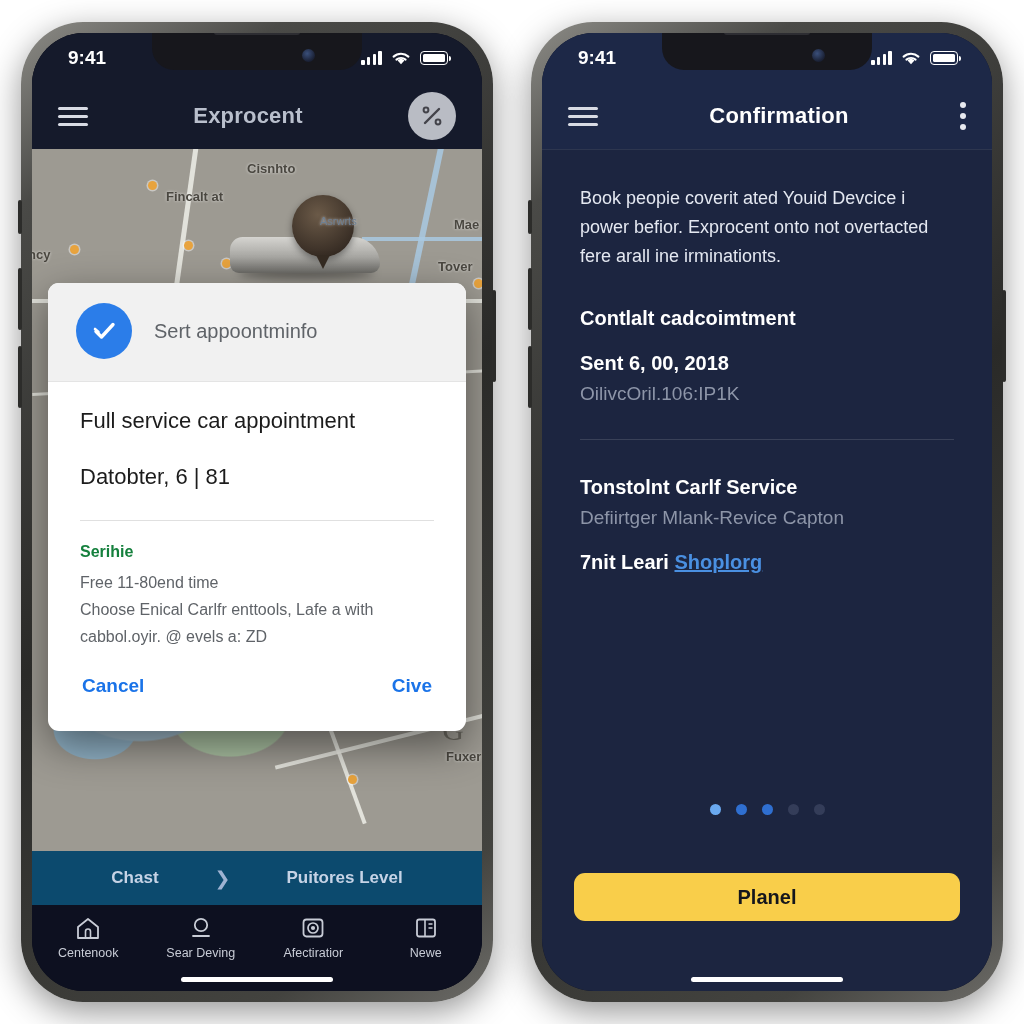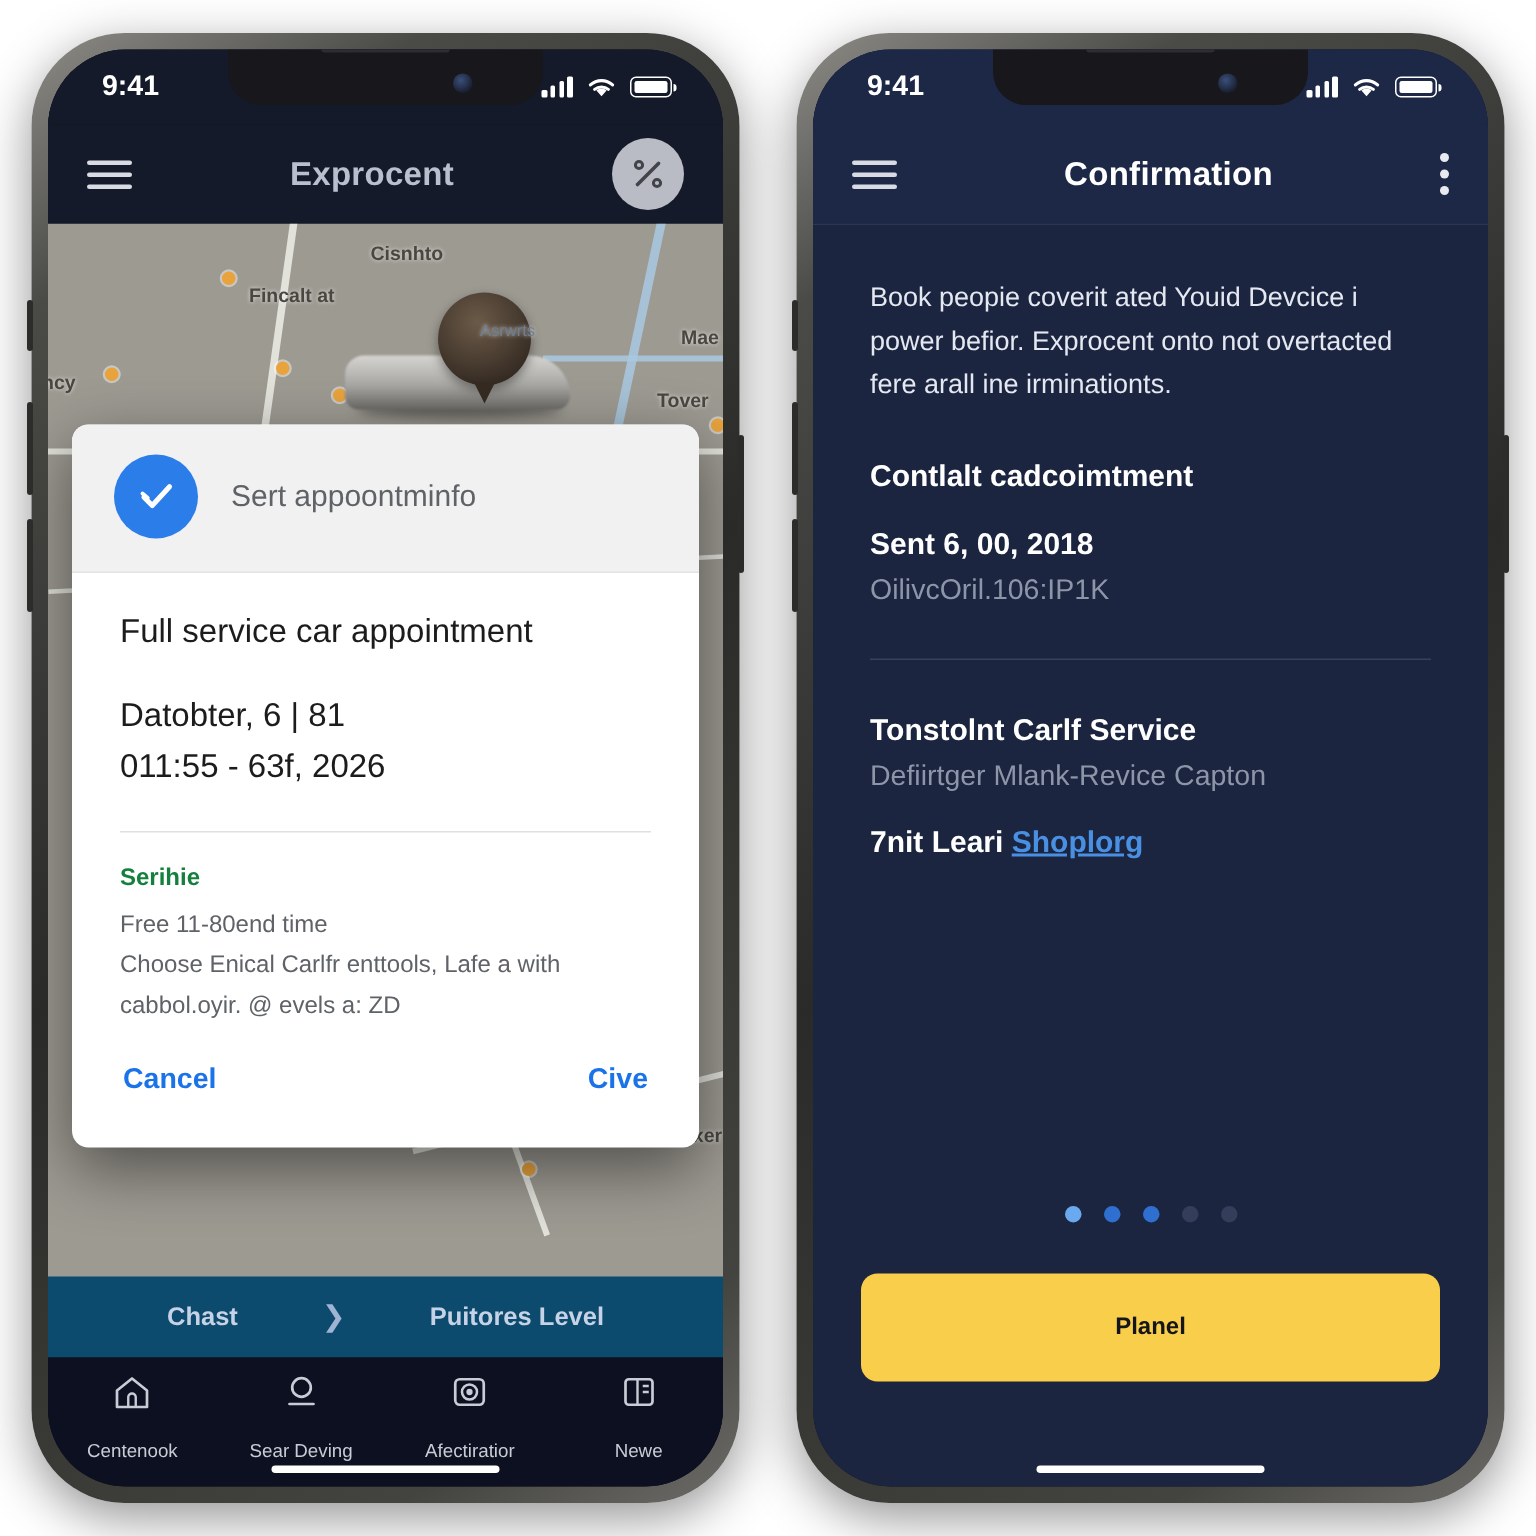--- a/index.html
+++ b/index.html
@@ -270,21 +270,21 @@
 
   .bottomnav {
     position: absolute; left: 0; right: 0; bottom: 0;
     height: 86px;
     background: #0d1020;
     display: flex; align-items: flex-start; justify-content: space-around;
     padding-top: 9px;
     z-index: 25;
   }
   .navitem {
-    display: flex; flex-direction: column; align-items: center; gap: 18px;
+    display: flex; flex-direction: column; align-items: center; gap: 4px;
     cursor: pointer; width: 94px;
   }
   .navitem .lbl { color: #c8ccd6; font-size: 12.5px; }
 
   .home-indicator {
     position: absolute; bottom: 9px; left: 50%;
     transform: translateX(-50%);
     width: 152px; height: 5px; border-radius: 3px;
     background: #ffffff;
     z-index: 70;
@@ -318,26 +318,26 @@
 
   .dots {
     position: absolute; left: 0; right: 0; bottom: 176px;
     display: flex; justify-content: center; align-items: center; gap: 15px;
   }
   .dots i { display: block; width: 11px; height: 11px; border-radius: 50%; }
 
   .cta {
     position: absolute;
     left: 32px; right: 32px; bottom: 70px;
-    height: 72px;
+    height: 48px;
     border-radius: 11px;
     border: none;
     background: #f9ce4a;
     color: #15161c;
-    font-size: 16px; font-weight: bold;
+    font-size: 20px; font-weight: bold;
     font-family: inherit;
     cursor: pointer;
   }
 </style>
 </head>
 <body>
 
 <div class="stage">
 
   <div class="phone">
@@ -432,21 +432,20 @@
                 <path d="M8 16.5 L13.5 22 L25 9.5" stroke="#fff" stroke-width="3.4" fill="none" stroke-linecap="round" stroke-linejoin="round"></path>
                 <path d="M7 14 L10.5 17" stroke="#fff" stroke-width="2.6" fill="none" stroke-linecap="round"></path>
               </svg>
             </div>
             <div class="dlg-head-label">Sert appoontminfo</div>
           </div>
 
           <div class="dlg-body">
             <div class="dlg-h1">Full service car appointment</div>
             <div class="dlg-date">Datobter, 6 | 81</div>
-            <div class="dlg-date">011:55 - 63f, 2026</div>
 
             <div class="dlg-sep"></div>
 
             <div class="dlg-sec-title">Serihie</div>
             <div class="dlg-sec-line">Free 11-80end time</div>
             <div class="dlg-sec-line">Choose Enical Carlfr enttools, Lafe a with</div>
             <div class="dlg-sec-line">cabbol.oyir. @ evels a: ZD</div>
 
             <div class="dlg-actions">
               <button class="dlg-btn">Cancel</button>

